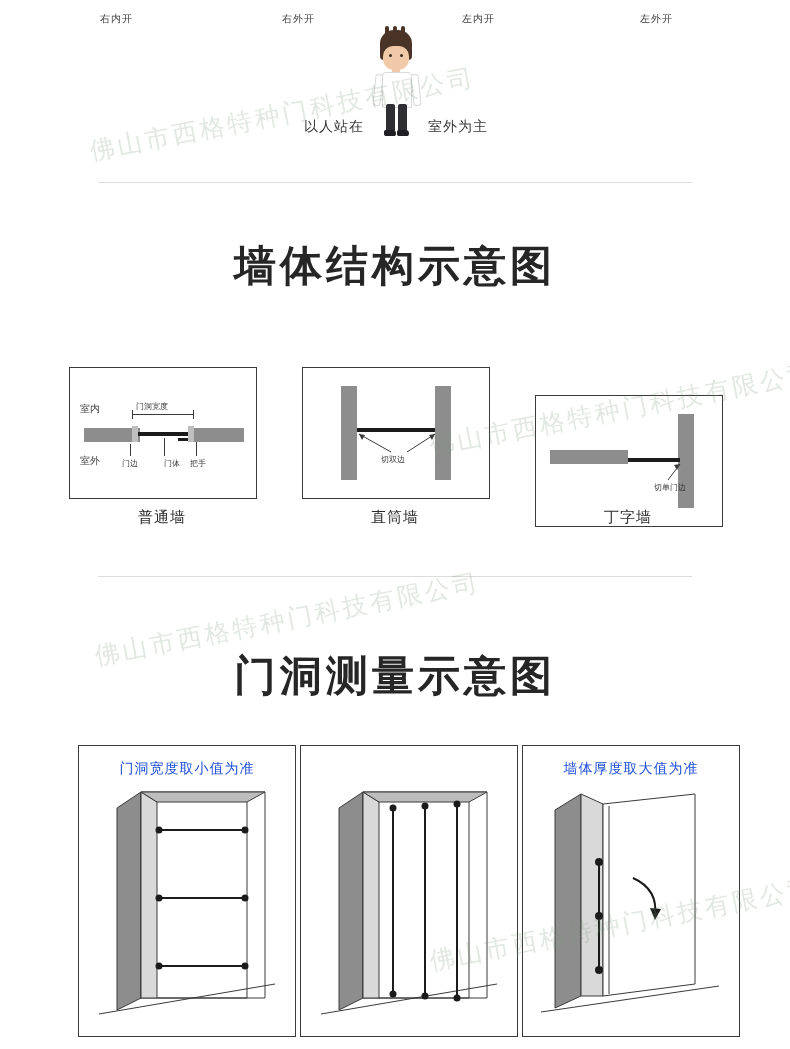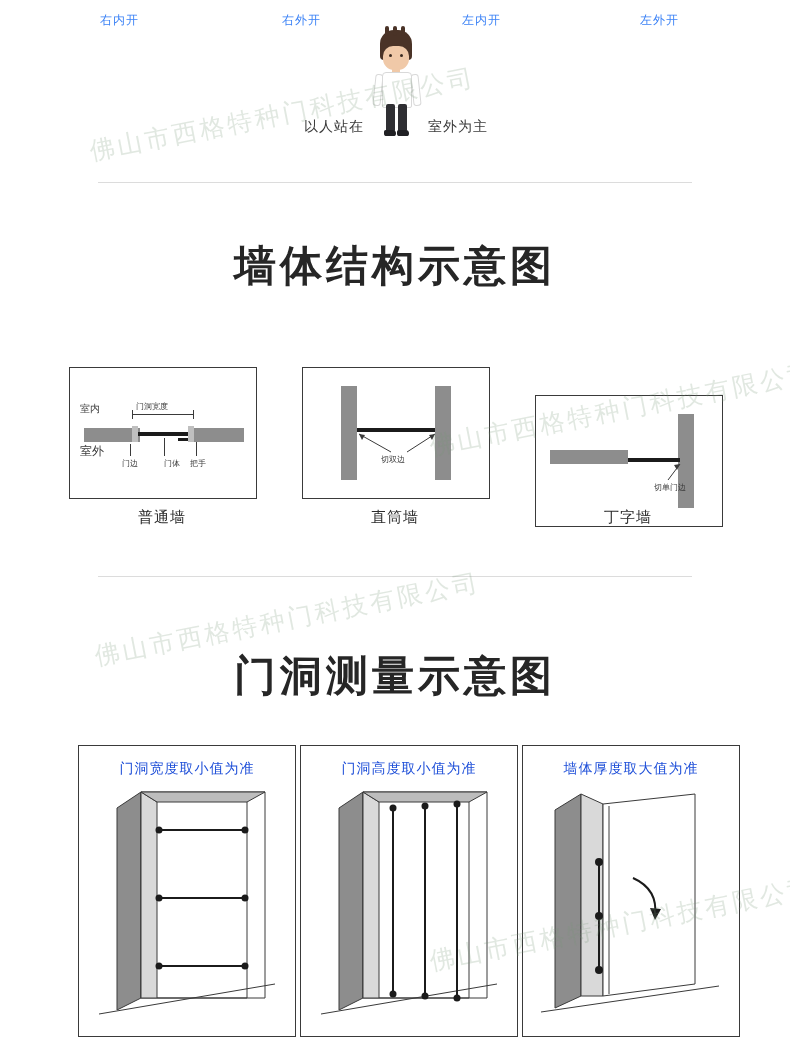--- a/index.html
+++ b/index.html
@@ -42,22 +42,22 @@
   .wm4 { left: 430px; top: 945px; }
 
   
   .top-strip {
     position: relative;
     height: 182px;
   }
   .door-dir-label {
     position: absolute;
     top: 12px;
-    font-size: 12px;
-    color: #3b82f6;
+    font-size: 10px;
+    color: #404040;
     letter-spacing: 1px;
   }
   .dd1 { left: 100px; }
   .dd2 { left: 282px; }
   .dd3 { left: 462px; }
   .dd4 { left: 640px; }
 
   .person {
     position: absolute;
     left: 372px;
@@ -269,21 +269,21 @@
   <div class="wall-block" style="left:118px; top:58px; width:6px; height:16px; background:#bfbfbf;"></div>
 
   <div class="wall-block" style="left:108px; top:70px; width:10px; height:3px; background:#1b1b1b;"></div>
 
   <div class="dim-line" style="left:62px; top:46px; width:62px; height:1px;"></div>
   <div class="dim-line" style="left:62px; top:42px; width:1px; height:9px;"></div>
   <div class="dim-line" style="left:123px; top:42px; width:1px; height:9px;"></div>
 
   <div class="caption-sm" style="left:66px; top:33px;">门洞宽度</div>
   <div class="caption-sm" style="left:10px; top:34px; font-size:10px;">室内</div>
-  <div class="caption-sm" style="left:10px; top:75px; font-size:12px;">室外</div>
+  <div class="caption-sm" style="left:10px; top:86px; font-size:10px;">室外</div>
   <div class="caption-sm" style="left:52px; top:90px;">门边</div>
   <div class="caption-sm" style="left:94px; top:90px;">门体</div>
   <div class="caption-sm" style="left:120px; top:90px;">把手</div>
   <div class="dim-line" style="left:60px; top:76px; width:1px; height:12px;"></div>
   <div class="dim-line" style="left:94px; top:70px; width:1px; height:18px;"></div>
   <div class="dim-line" style="left:126px; top:74px; width:1px; height:14px;"></div>
 </div>
 
 <div class="panel wp wp2">
   <div class="wall-block" style="left:38px; top:18px; width:16px; height:94px;"></div>
@@ -337,21 +337,20 @@
     <line x1="80" y1="152" x2="166" y2="152" stroke="#1b1b1b" stroke-width="2"></line>
     <circle cx="80" cy="152" r="3.5" fill="#1b1b1b"></circle>
     <circle cx="166" cy="152" r="3.5" fill="#1b1b1b"></circle>
     <line x1="80" y1="220" x2="166" y2="220" stroke="#1b1b1b" stroke-width="2"></line>
     <circle cx="80" cy="220" r="3.5" fill="#1b1b1b"></circle>
     <circle cx="166" cy="220" r="3.5" fill="#1b1b1b"></circle>
   </svg>
 </div>
 
 <div class="mp mp2">
-  <div class="mp-title">门洞高度取小值为准</div>
   <svg class="mp-svg" width="216" height="290">
     <polygon points="38,62 62,46 62,252 38,264" fill="#8d8d8d" stroke="#3a3a3a" stroke-width="1"></polygon>
     <polygon points="62,46 186,46 186,252 62,252" fill="#ffffff" stroke="#3a3a3a" stroke-width="1"></polygon>
     <polygon points="62,46 78,56 78,252 62,252" fill="#d9d9d9" stroke="#3a3a3a" stroke-width="1"></polygon>
     <polygon points="78,56 168,56 186,46 62,46" fill="#bdbdbd" stroke="#3a3a3a" stroke-width="1"></polygon>
     <line x1="168" y1="56" x2="168" y2="252" stroke="#3a3a3a" stroke-width="1"></line>
     <line x1="20" y1="268" x2="196" y2="238" stroke="#3a3a3a" stroke-width="1"></line>
     <line x1="78" y1="252" x2="168" y2="252" stroke="#3a3a3a" stroke-width="1"></line>
 
     <line x1="92" y1="62" x2="92" y2="248" stroke="#1b1b1b" stroke-width="2"></line>

